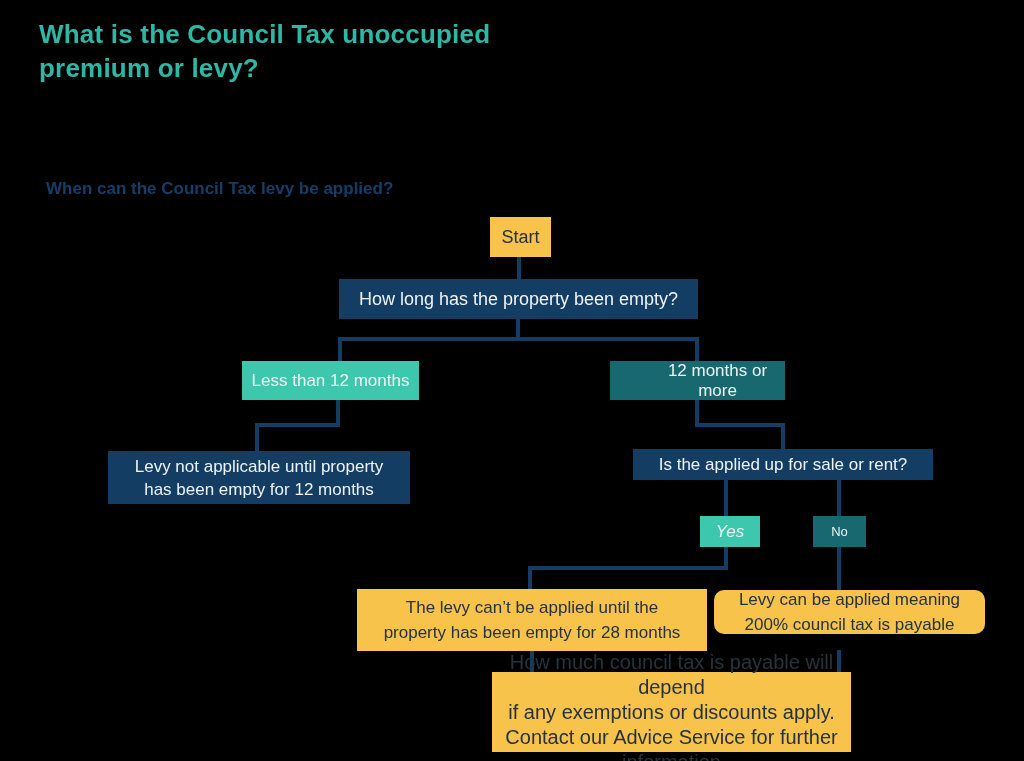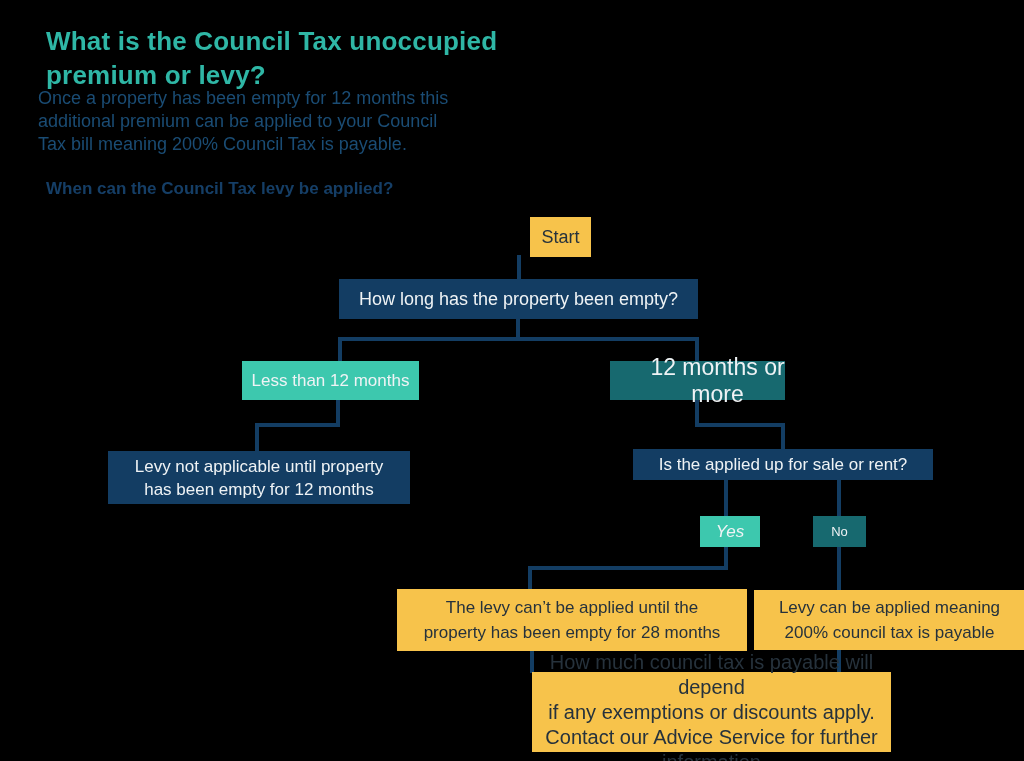--- a/index.html
+++ b/index.html
@@ -17,54 +17,54 @@
   }
   html,body{margin:0;padding:0;}
   body{
     width:1024px;height:761px;
     background:var(--c-bg);
     font-family:"Liberation Sans", sans-serif;
     position:relative;overflow:hidden;
   }
   .stage{position:absolute;left:0;top:0;width:1024px;height:761px;}
   .title{
-    position:absolute;left:38px;top:16px;margin:8px;
+    position:absolute;left:38px;top:16px;margin:1px;
     font-size:26px;line-height:34px;font-weight:bold;
     color:var(--c-title);white-space:pre-line;letter-spacing:0.2px;
   }
   .intro{
     position:absolute;left:38px;top:87px;margin:0;
     font-size:18px;line-height:23px;color:var(--c-intro);
     white-space:pre-line;
   }
   .question{
     position:absolute;left:38px;top:171px;margin:8px;
     font-size:17px;font-weight:bold;color:var(--c-question);
   }
   .node{
     position:absolute;box-sizing:border-box;
     display:flex;align-items:center;justify-content:center;
     text-align:center;white-space:pre-line;
   }
   .navy{background:var(--c-navy);color:var(--c-on-dark);}
   .teal{background:var(--c-teal);color:var(--c-on-dark);}
   .dteal{background:var(--c-dteal);color:var(--c-on-dark);}
-  .yellow{background:var(--c-yellow);color:var(--c-on-yellow);margin-left:40px;}
+  .yellow{background:var(--c-yellow);color:var(--c-on-yellow);}
   .conn{position:absolute;background:var(--c-conn);}
 
   #n-start  {left:490px;top:217px;width:61px;height:40px;font-size:18px;}
   #n-q1     {left:339px;top:279px;width:359px;height:40px;font-size:18px;}
   #n-less   {left:242px;top:361px;width:177px;height:39px;font-size:17px;}
-  #n-more   {left:610px;top:361px;width:175px;height:39px;font-size:23px;padding-left:40px;}
+  #n-more   {left:610px;top:361px;width:175px;height:39px;font-size:17px;padding-left:40px;}
   #n-levynot{left:108px;top:451px;width:302px;height:53px;font-size:17px;line-height:23px;}
   #n-isprop {left:633px;top:449px;width:300px;height:31px;font-size:17px;}
   #n-yes    {left:700px;top:516px;width:60px;height:31px;font-size:17px;font-style:italic;}
   #n-no     {left:813px;top:516px;width:53px;height:31px;font-size:13px;}
   #n-cant   {left:357px;top:589px;width:350px;height:62px;font-size:17px;line-height:25px;}
-  #n-can    {left:714px;top:590px;width:271px;height:60px;font-size:17px;line-height:25px;}
+  #n-can    {left:714px;top:590px;width:271px;height:44px;font-size:17px;line-height:25px;border-radius:10px;}
   #n-info   {left:492px;top:672px;width:359px;height:80px;font-size:20px;line-height:25px;}
 
   #c1 {left:517px;top:255px;width:4px;height:26px;}
   #c2 {left:516px;top:319px;width:4px;height:20px;}
   #c3 {left:338px;top:337px;width:361px;height:4px;}
   #c4 {left:338px;top:337px;width:4px;height:26px;}
   #c5 {left:695px;top:337px;width:4px;height:26px;}
   #c6 {left:336px;top:400px;width:4px;height:25px;}
   #c7 {left:255px;top:423px;width:85px;height:4px;}
   #c8 {left:255px;top:423px;width:4px;height:29px;}
@@ -80,23 +80,20 @@
   #c18{left:530px;top:651px;width:4px;height:22px;}
   #c19{left:837px;top:650px;width:4px;height:23px;}
 </style>
 </head>
 <body>
 
 <div class="stage">
 
   <h1 class="title">What is the Council Tax unoccupied
 premium or levy?</h1>
-  <p class="intro">Once a property has been empty for 12 months this
-additional premium can be applied to your Council
-Tax bill meaning 200% Council Tax is payable.</p>
   <p class="question">When can the Council Tax levy be applied?</p>
 
   <div class="conn" id="c1"></div>
   <div class="conn" id="c2"></div>
   <div class="conn" id="c3"></div>
   <div class="conn" id="c4"></div>
   <div class="conn" id="c5"></div>
   <div class="conn" id="c6"></div>
   <div class="conn" id="c7"></div>
   <div class="conn" id="c8"></div>

